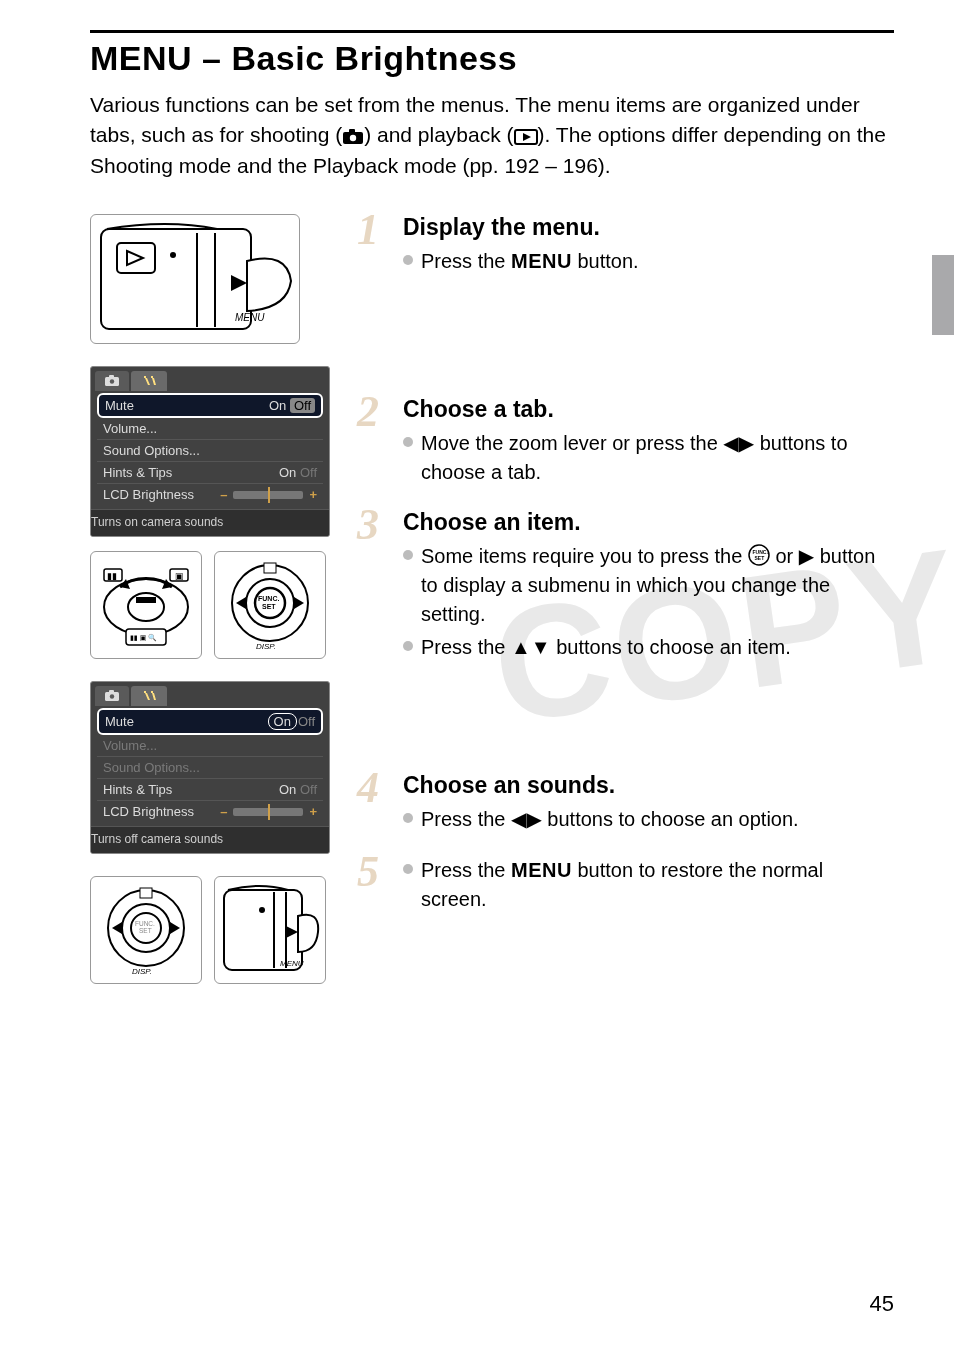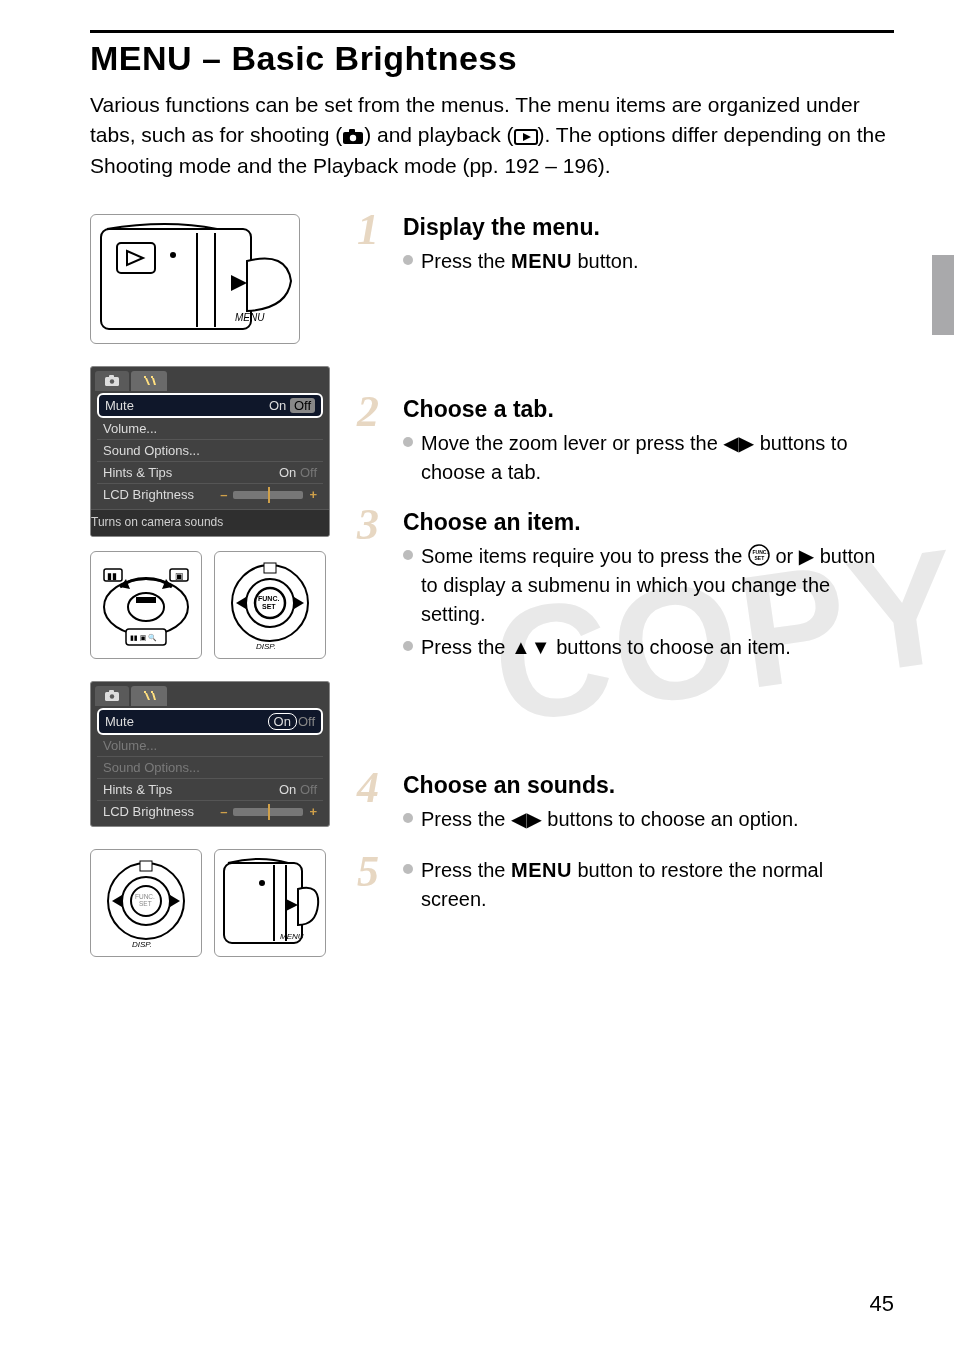--- a/index.html
+++ b/index.html
@@ -350,20 +350,21 @@
             </div>
           <div class="row">
             <span>Hints &amp; Tips</span>
             <span class="val"><span>On</span> <span style="color:#777">Off</span></span>
           </div>
           <div class="row" style="border-bottom:none">
             <span>LCD Brightness</span>
             <span class="slider-wrap">– <span class="slider"></span> +</span>
           </div>
         </div>
+        <div class="caption">Turns off camera sounds</div>
       </div>
     </div>
 
     <div class="left-block">
       <div class="two-frames">
         <div class="frame frame-sm">
           <div class="camera-draw">
             <svg width="100" height="96" viewBox="0 0 100 96">
               <circle cx="50" cy="46" r="38" fill="#fff" stroke="#000" stroke-width="2"></circle>
               <circle cx="50" cy="46" r="24" fill="#fff" stroke="#000" stroke-width="2"></circle>

